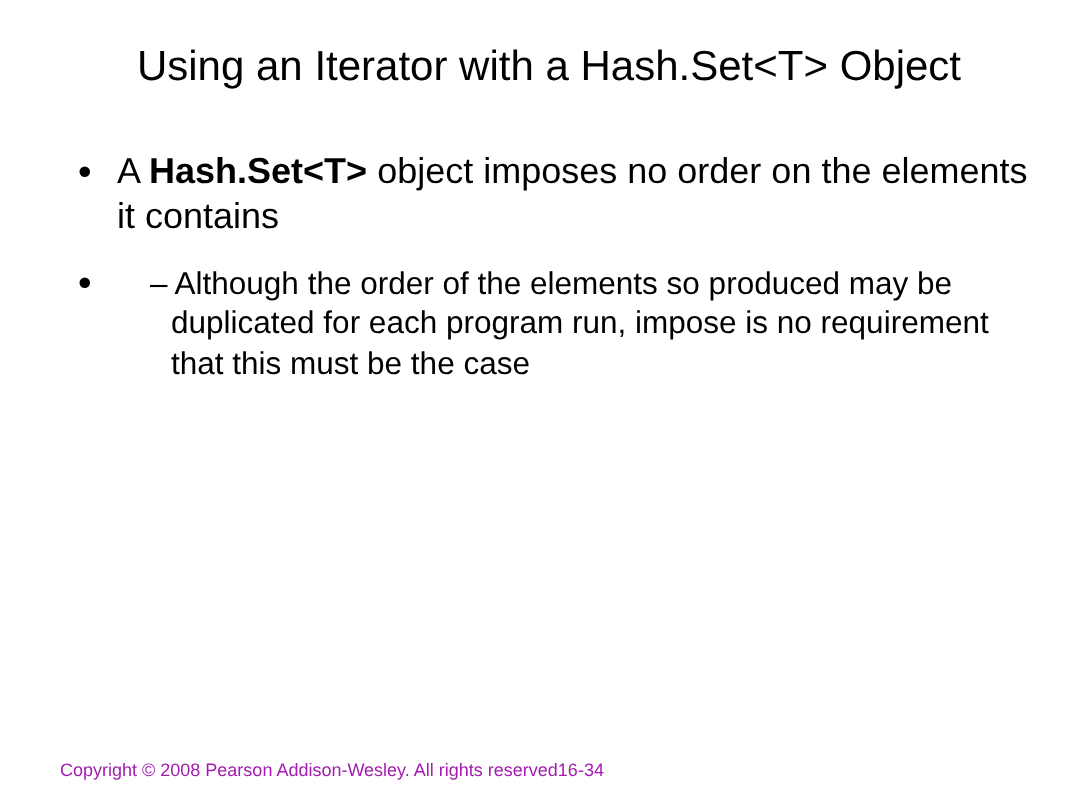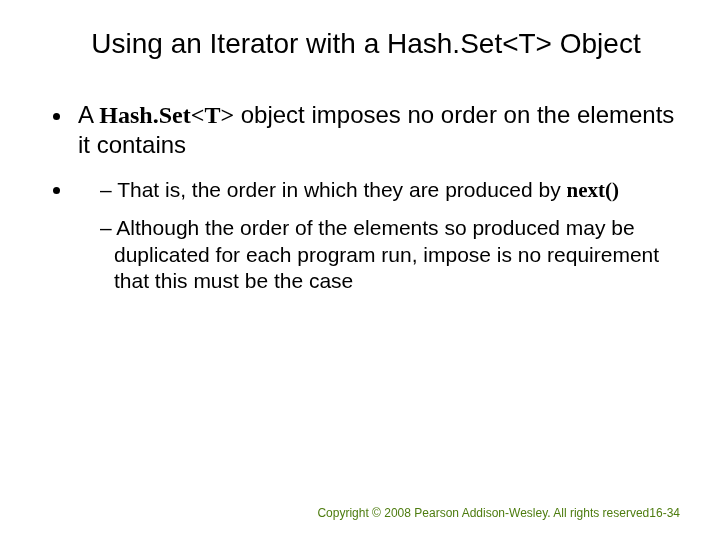--- a/index.html
+++ b/index.html
@@ -3,39 +3,36 @@
 <meta charset="utf-8">
 <style>
 html,body{margin:0;padding:0;width:720px;height:540px;background:#fff;font-family:Arial,Helvetica,sans-serif;color:#000;overflow:hidden}
 .slide{box-sizing:border-box;width:720px;height:540px;padding:28px 28px 20px 40px;position:relative}
 .title{font-size:28px;text-align:center;margin:0 0 40px 0;font-weight:400}
 ul.top{list-style:disc;margin:0;padding-left:34px;font-size:24px;line-height:1.25}
 ul.top>li{margin-bottom:6px;padding-left:4px}
 ul.sub{list-style:none;margin:14px 0 0 0;padding-left:22px;font-size:21px;line-height:1.25}
 ul.sub>li{margin-bottom:12px;text-indent:-14px;padding-left:14px}
 ul.sub>li::before{content:"– "}
-.code{font-family:Liberation Serif, serif;font-weight:bold}
-.footer{position:absolute;bottom:20px;left:40px;right:40px;display:flex;justify-content:flex-end;font-size:12px;color:#4d7c0f}
+.code{font-family:Liberation Sans, sans-serif;font-weight:bold}
+.footer{position:absolute;bottom:20px;left:40px;right:40px;display:flex;justify-content:flex-start;font-size:12px;color:#a21caf}
 </style>
 </head>
 <body>
 
 <div class="slide">
   <h1 class="title">Using an Iterator with a Hash.Set&lt;T&gt; Object</h1>
 
   <ul class="top">
     <li>
       <span>A </span><span class="code">Hash.Set&lt;T&gt;</span><span> object imposes no order on the elements it contains</span>
     </li>
     <li>
       <ul class="sub">
         <li>
-          <span>That is, the order in which they are produced by </span><span class="code">next()</span>
-        </li>
-        <li>
           <span>Although the order of the elements so produced may be duplicated for each program run, impose is no requirement that this must be the case</span>
         </li>
       </ul>
     </li>
   </ul>
 
   <div class="footer">
     <span>Copyright © 2008 Pearson Addison-Wesley. All rights reserved</span>
     <span>16-34</span>
   </div>

